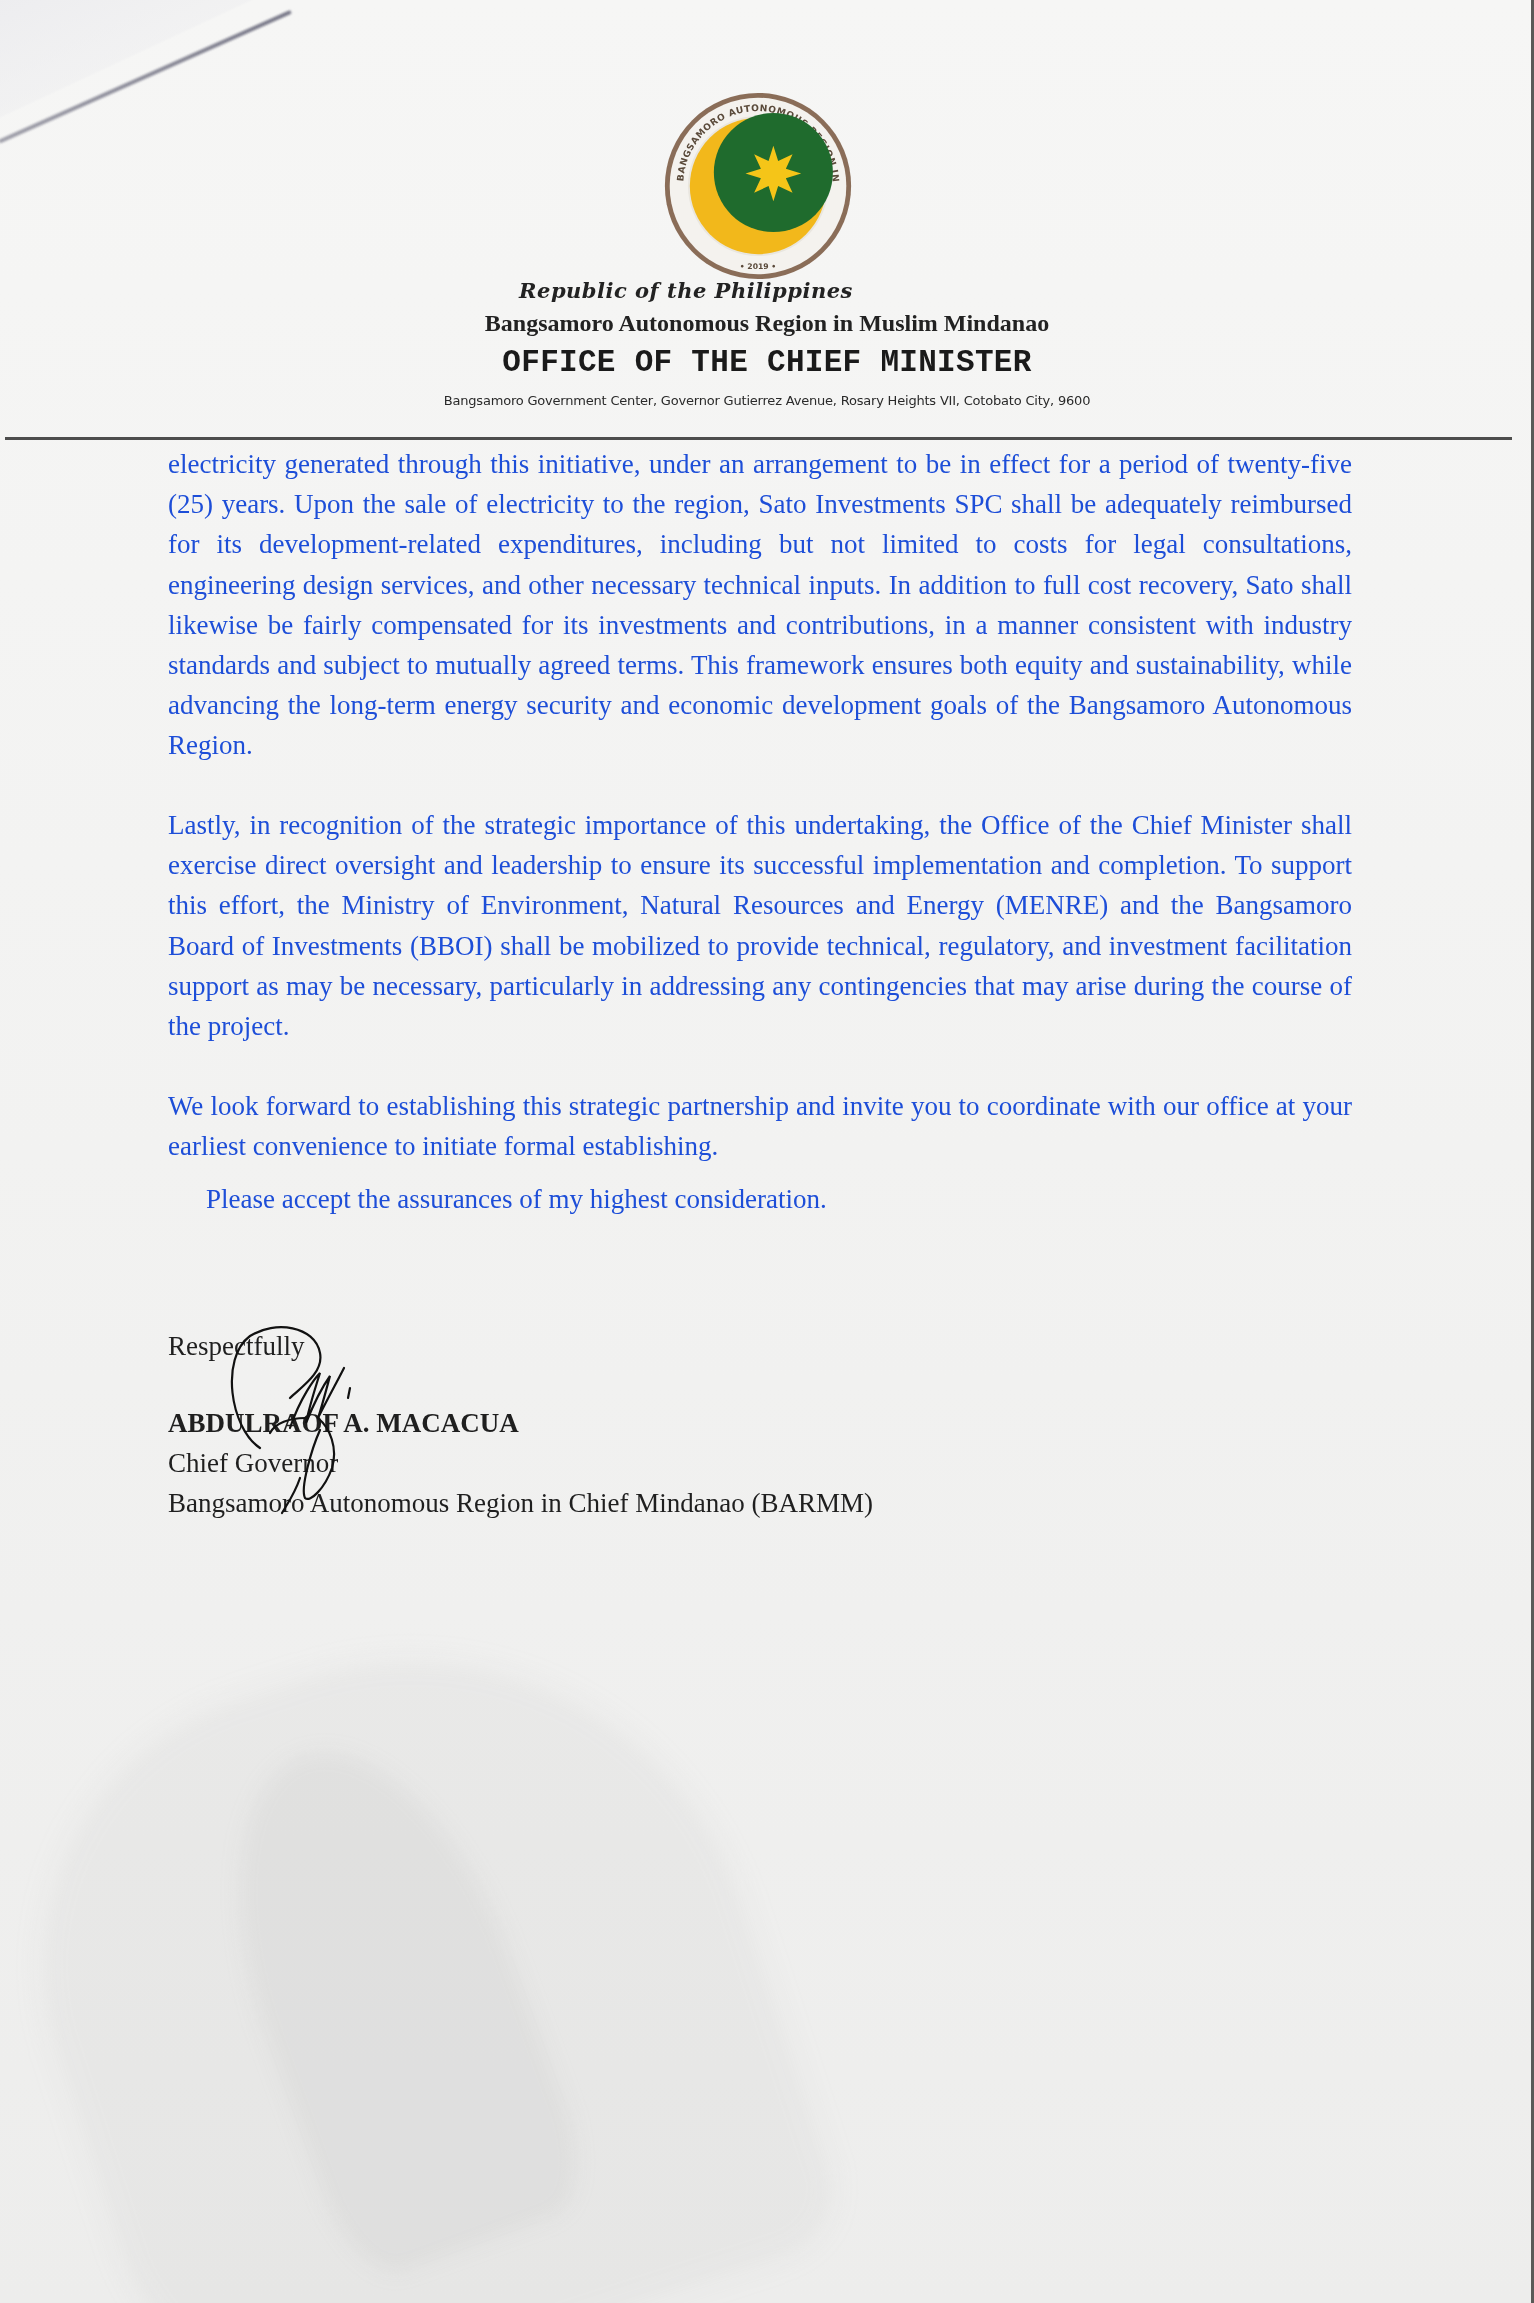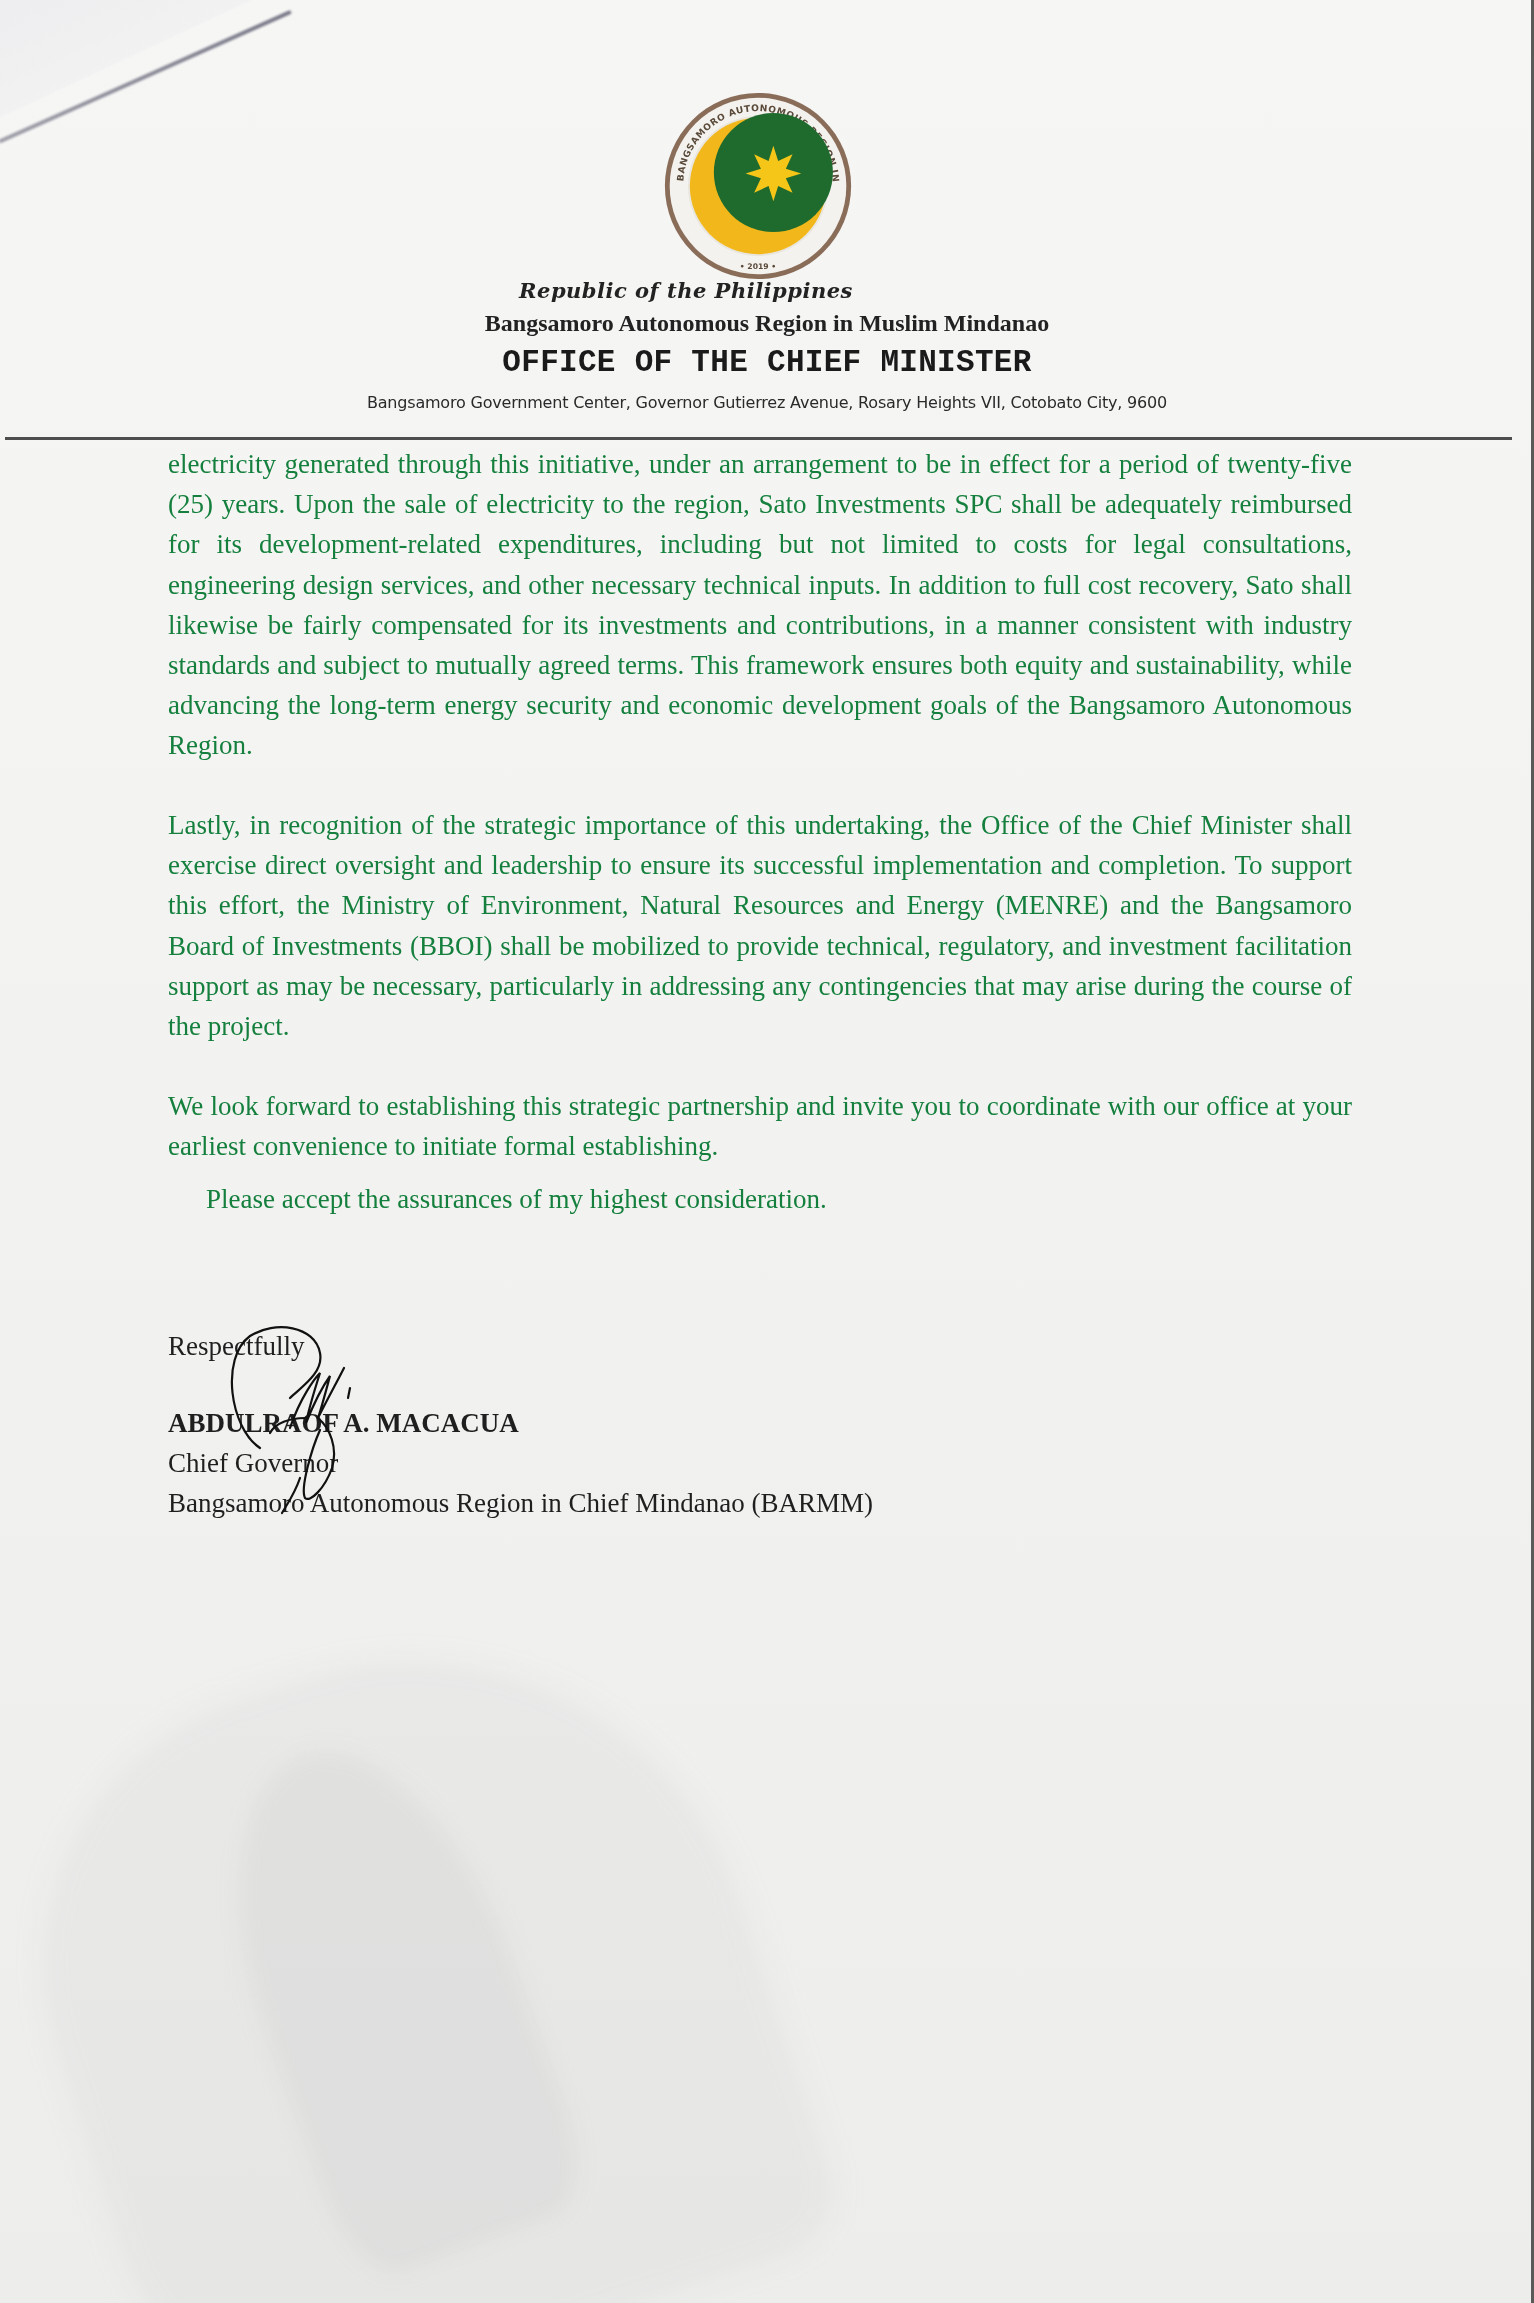--- a/index.html
+++ b/index.html
@@ -58,33 +58,33 @@
       position: absolute; left: 0; width: 1534px; top: 310px; text-align: center;
       font-family: "Liberation Serif", serif; font-weight: bold; font-size: 24px; color: #222;
     }
     .hdr-ocm {
       position: absolute; left: 0; width: 1534px; top: 345px; text-align: center;
       font-family: Liberation Mono, monospace; font-weight: bold; font-size: 31px;
       color: #1a1a1a; letter-spacing: 0.3px;
     }
     .hdr-address {
       position: absolute; left: 0; width: 1534px; top: 393px; text-align: center;
-      font-family: "DejaVu Sans", sans-serif; font-size: 16px; color: #2a2a2a;
+      font-family: "DejaVu Sans", sans-serif; font-size: 13px; color: #2a2a2a;
       letter-spacing: -0.2px;
     }
     .divider {
       position: absolute; left: 5px; top: 437px; width: 1507px; height: 3px;
       background: #4d4d4d;
     }
 
     
     .body-text {
       position: absolute; left: 168px; width: 1184px;
       font-size: 27px; line-height: 40.2px; text-align: justify;
-      color: #15803d;
+      color: #1d4ed8;
     }
     .body-text p { margin: 0; }
     .p1 { top: 444px; }
     .p2 { top: 805px; }
     .p3 { top: 1086px; }
     .p4 { top: 1179px; margin-left: 38px; }
 
     .sig-block { position: absolute; left: 168px; top: 1328px; font-size: 27px; color: #1f1f1f; }
     .sig-line { position: absolute; left: 0; white-space: nowrap; line-height: 36px; }
     .sig-respect { top: 0; }

